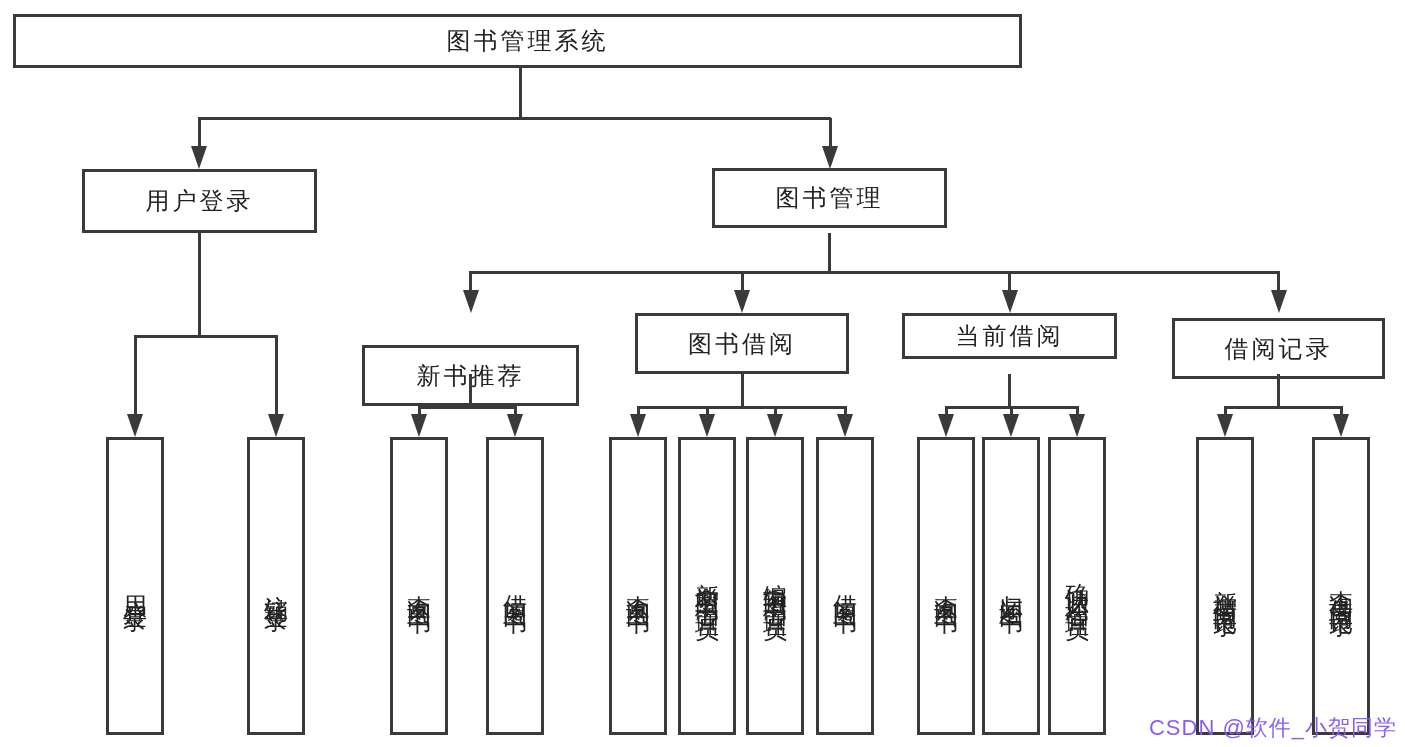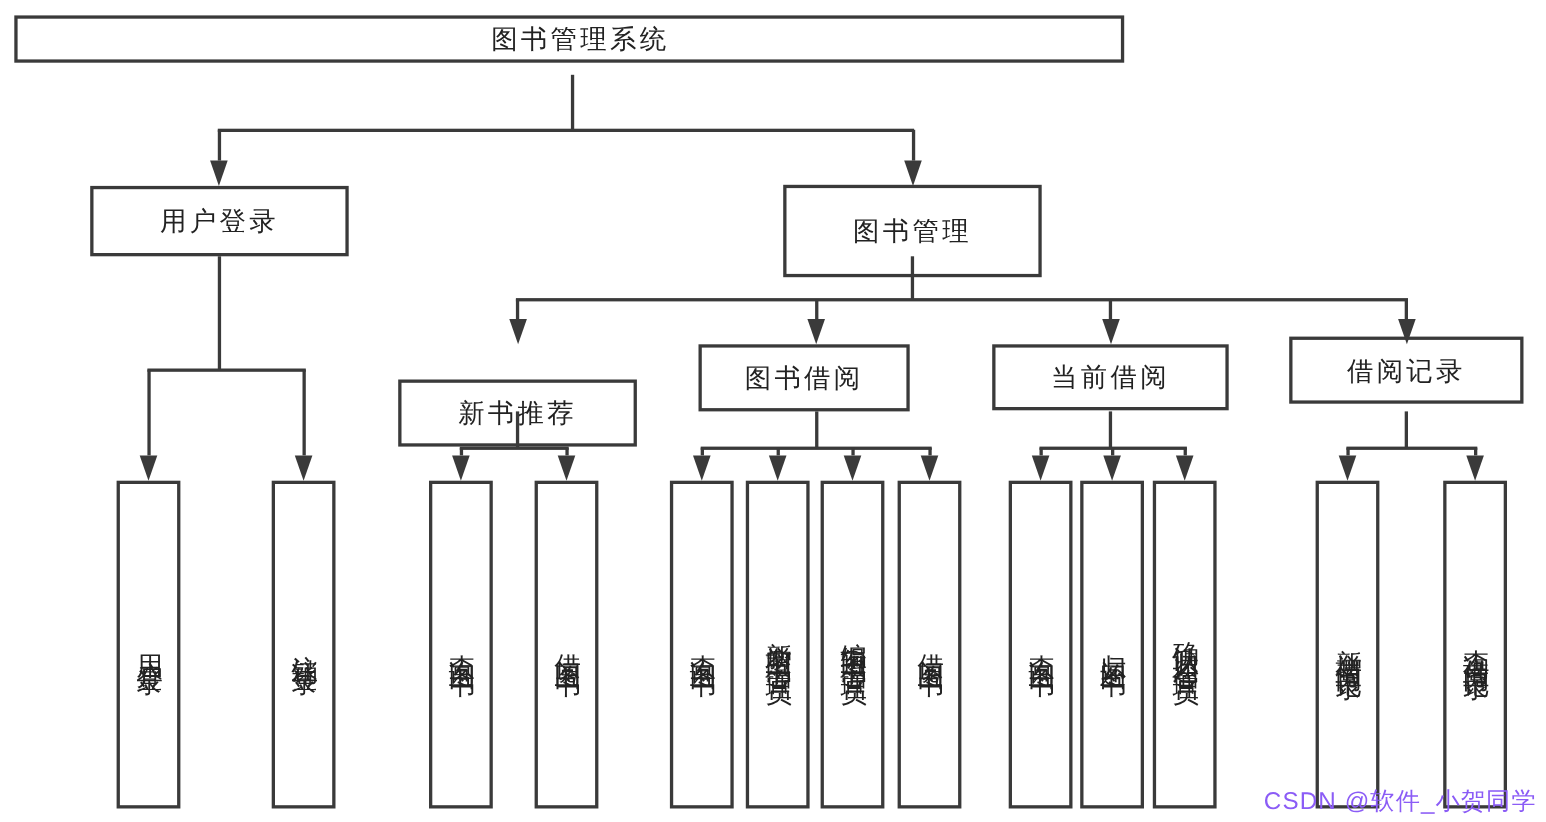--- a/index.html
+++ b/index.html
@@ -80,41 +80,41 @@
     color: #8b5cf6;
     letter-spacing: 1px;
     white-space: nowrap;
   }
 </style>
 </head>
 <body>
 
 <div class="canvas">
 
-  <div class="hnode" style="left:13px; top:14px; width:1009px; height:43px;padding-left:20px;">
+  <div class="hnode" style="left:13px; top:14px; width:1009px; height:54px;padding-left:20px;">
     <span>图书管理系统</span>
   </div>
 
   <div class="hnode" style="left:82px; top:169px; width:235px; height:64px;">
     <span>用户登录</span>
   </div>
-  <div class="hnode" style="left:712px; top:168px; width:235px; height:84px;">
+  <div class="hnode" style="left:712px; top:168px; width:235px; height:60px;">
     <span>图书管理</span>
   </div>
 
   <div class="hnode" style="left:362px; top:313px; width:217px; height:61px;margin-top:32px;">
     <span>新书推荐</span>
   </div>
-  <div class="hnode" style="left:635px; top:313px; width:192px; height:61px;">
+  <div class="hnode" style="left:635px; top:313px; width:214px; height:61px;">
     <span>图书借阅</span>
   </div>
-  <div class="hnode" style="left:902px; top:313px; width:215px; height:60px;">
+  <div class="hnode" style="left:902px; top:313px; width:215px; height:46px;">
     <span>当前借阅</span>
   </div>
-  <div class="hnode" style="left:1172px; top:306px; width:213px; height:61px;">
+  <div class="hnode" style="left:1172px; top:318px; width:213px; height:61px;">
     <span>借阅记录</span>
   </div>
 
   <div class="leaf" style="left:106px;">
     <span>用户登录</span>
   </div>
   <div class="leaf" style="left:247px;">
     <span>注销登录</span>
   </div>
 

